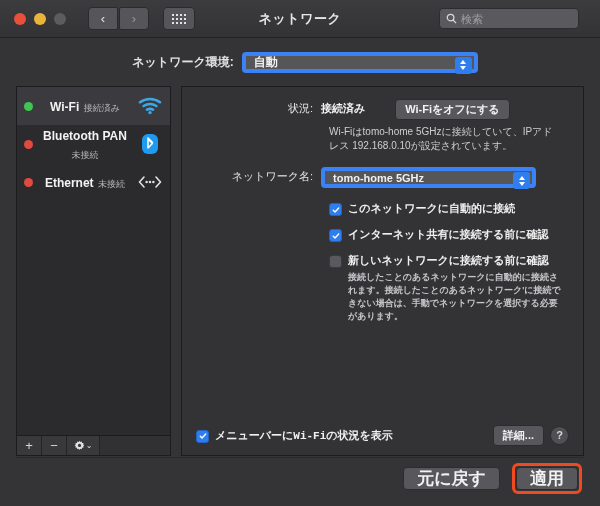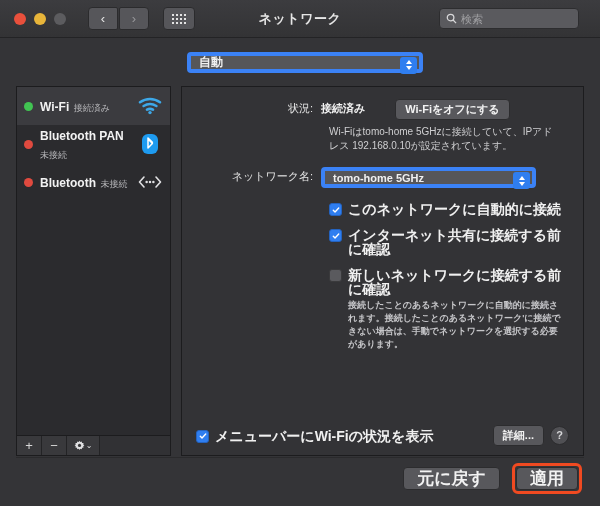--- a/index.html
+++ b/index.html
@@ -190,20 +190,21 @@
     box-sizing: border-box;
   }
   .service-list { flex: 1; overflow: hidden; }
   .service {
     display: flex;
     align-items: center;
     padding: 5px 7px;
     box-sizing: border-box;
     height: 38px;
     gap: 7px;
+    text-align: center;
   }
   .service.selected { background: #3b3b3f; }
   .status-dot {
     width: 9px; height: 9px;
     border-radius: 50%;
     flex: none;
   }
   .status-dot.green { background: #41c452; }
   .status-dot.red   { background: #e04a3f; }
   .svc-text { flex: 1; min-width: 0; }
@@ -326,24 +327,25 @@
     align-items: center;
     justify-content: center;
     box-sizing: border-box;
   }
   .cbox.on  { background: #2f7ef0; border: 1px solid #2463c0; }
   .cbox.off { background: #5a5a5e; border: 1px solid #3a3a3c; }
   .cbox .tick {
     width: 8px; height: 8px;
   }
   .check-label {
-    font-size: 14px;
+    font-size: 11px;
     color: #f0f0f0;
     font-weight: bold;
     line-height: 14px;
+    font-family: Liberation Mono, monospace;
   }
   .help-text {
     margin: -4px 0 0 19px;
     font-size: 9px;
     color: #c6c6c9;
     line-height: 13px;
     width: 218px;
     font-weight: bold;
   }
 
@@ -441,20 +443,21 @@
     <div class="searchbox">
       <svg class="mag" viewBox="0 0 12 12">
         <circle cx="5" cy="5" r="3.6" fill="none" stroke="#d8d8da" stroke-width="1.4"></circle>
         <line x1="7.7" y1="7.7" x2="11" y2="11" stroke="#d8d8da" stroke-width="1.4"></line>
       </svg>
       <input type="text" placeholder="検索" style="">
     </div>
   </div>
 
   <div class="location-row">
+    <span class="location-label">ネットワーク環境:</span>
     <div class="popup" id="location-popup">
       <span>自動</span>
       <span class="arrows">
         <span class="up"></span>
           <span class="down"></span>
       </span>
     </div>
   </div>
 
   <div class="body-area">
@@ -488,21 +491,21 @@
             <svg viewBox="0 0 22 22" width="22" height="22">
               <rect x="3" y="1" width="16" height="20" rx="6" fill="#1e9bf0"></rect>
               <path d="M9 6l4.4 4.4L9 15V5l4.4 4.4" fill="none" stroke="#fff" stroke-width="1.5" stroke-linejoin="round" stroke-linecap="round"></path>
             </svg>
           </span>
         </div>
 
         <div class="service">
           <span class="status-dot red"></span>
           <span class="svc-text">
-            <span class="svc-name">Bluetooth</span>
+            <span class="svc-name">Ethernet</span>
             <span class="svc-state">未接続</span>
           </span>
           <span class="svc-icon">
             <svg viewBox="0 0 26 16" width="26" height="16">
               <path d="M7 3L2.5 8L7 13" fill="none" stroke="#e2e2e4" stroke-width="1.6" stroke-linecap="round" stroke-linejoin="round"></path>
               <path d="M19 3L23.5 8L19 13" fill="none" stroke="#e2e2e4" stroke-width="1.6" stroke-linecap="round" stroke-linejoin="round"></path>
               <circle cx="9.6" cy="8" r="1.25" fill="#e2e2e4"></circle>
               <circle cx="13" cy="8" r="1.25" fill="#e2e2e4"></circle>
               <circle cx="16.4" cy="8" r="1.25" fill="#e2e2e4"></circle>
             </svg>

